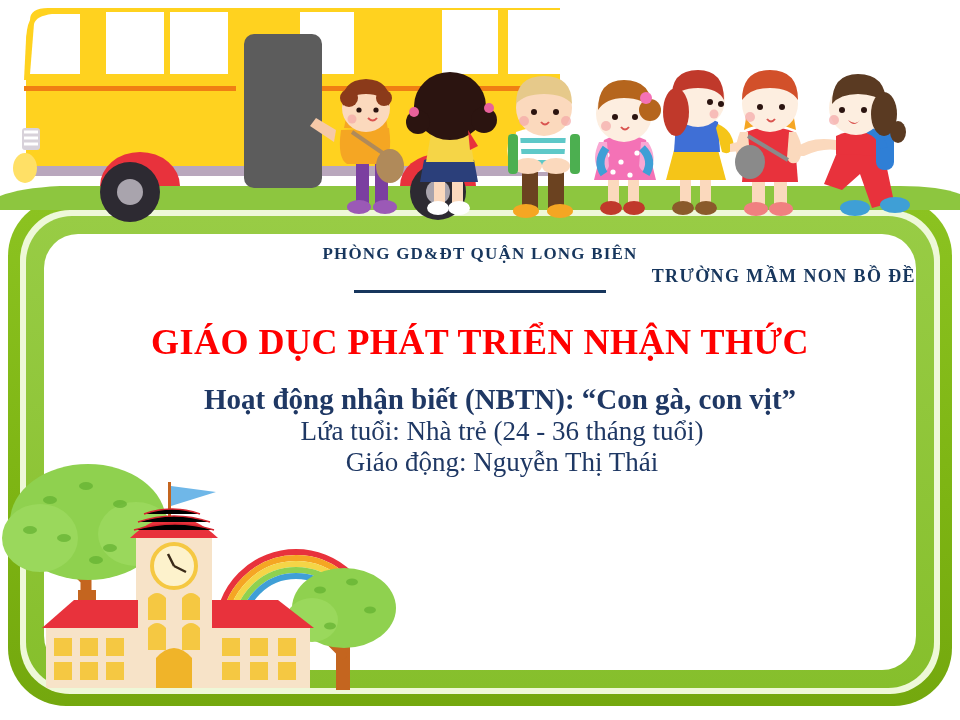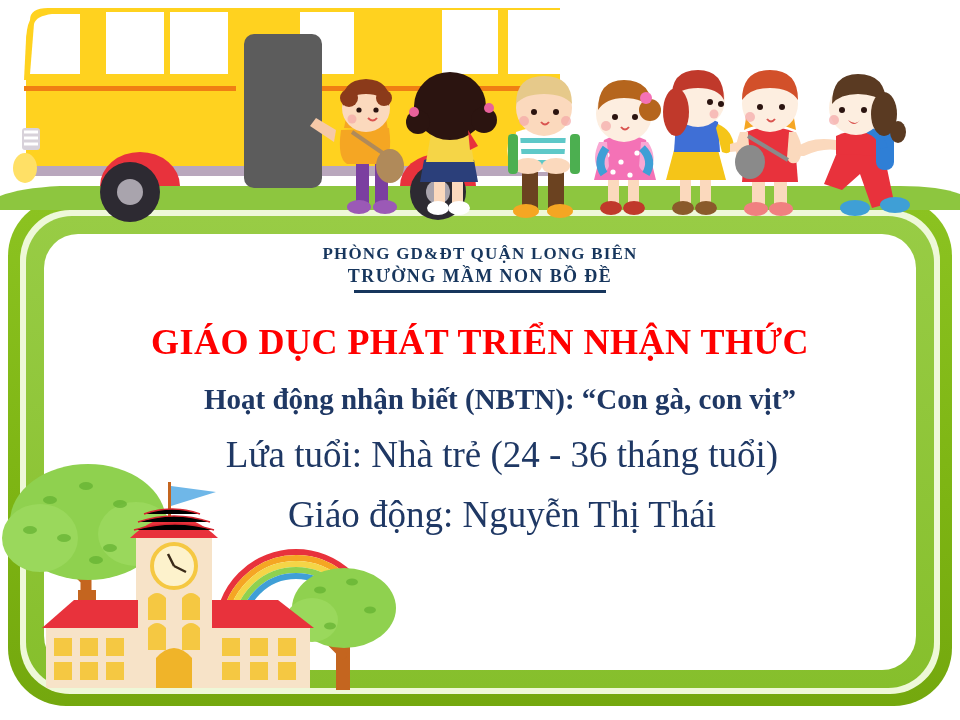--- a/index.html
+++ b/index.html
@@ -90,20 +90,21 @@
     letter-spacing: 1.2px;
     color: #17365d;
   }
   .school-line {
     margin-top: 2px;
     font-family: "Liberation Serif", serif;
     font-size: 18px;
     font-weight: bold;
     letter-spacing: 1.4px;
     color: #17365d;
+    text-align: right;
   }
   .school-underline {
     width: 252px;
     height: 3px;
     background: #17365d;
     margin: 3px auto 0 auto;
   }
   .main-title {
     margin-top: 28px;
     font-family: "Liberation Serif", serif;
@@ -116,23 +117,23 @@
   .sub-title {
     margin-top: 20px;
     font-family: "Liberation Serif", serif;
     font-size: 29px;
     font-weight: bold;
     color: #1f3864;
     white-space: nowrap;
     padding-left: 40px;
   }
   .age-line, .teacher-line {
-    margin-top: 17px;
-    font-family: "Liberation Serif", serif;
-    font-size: 37px;
+    margin-top: 0;
+    font-family: "Liberation Serif", serif;
+    font-size: 27px;
     font-weight: normal;
     color: #1f3864;
     white-space: nowrap;
     padding-left: 44px;
   }
 
   
   .illus-top {
     position: absolute;
     left: 0; top: 0;

